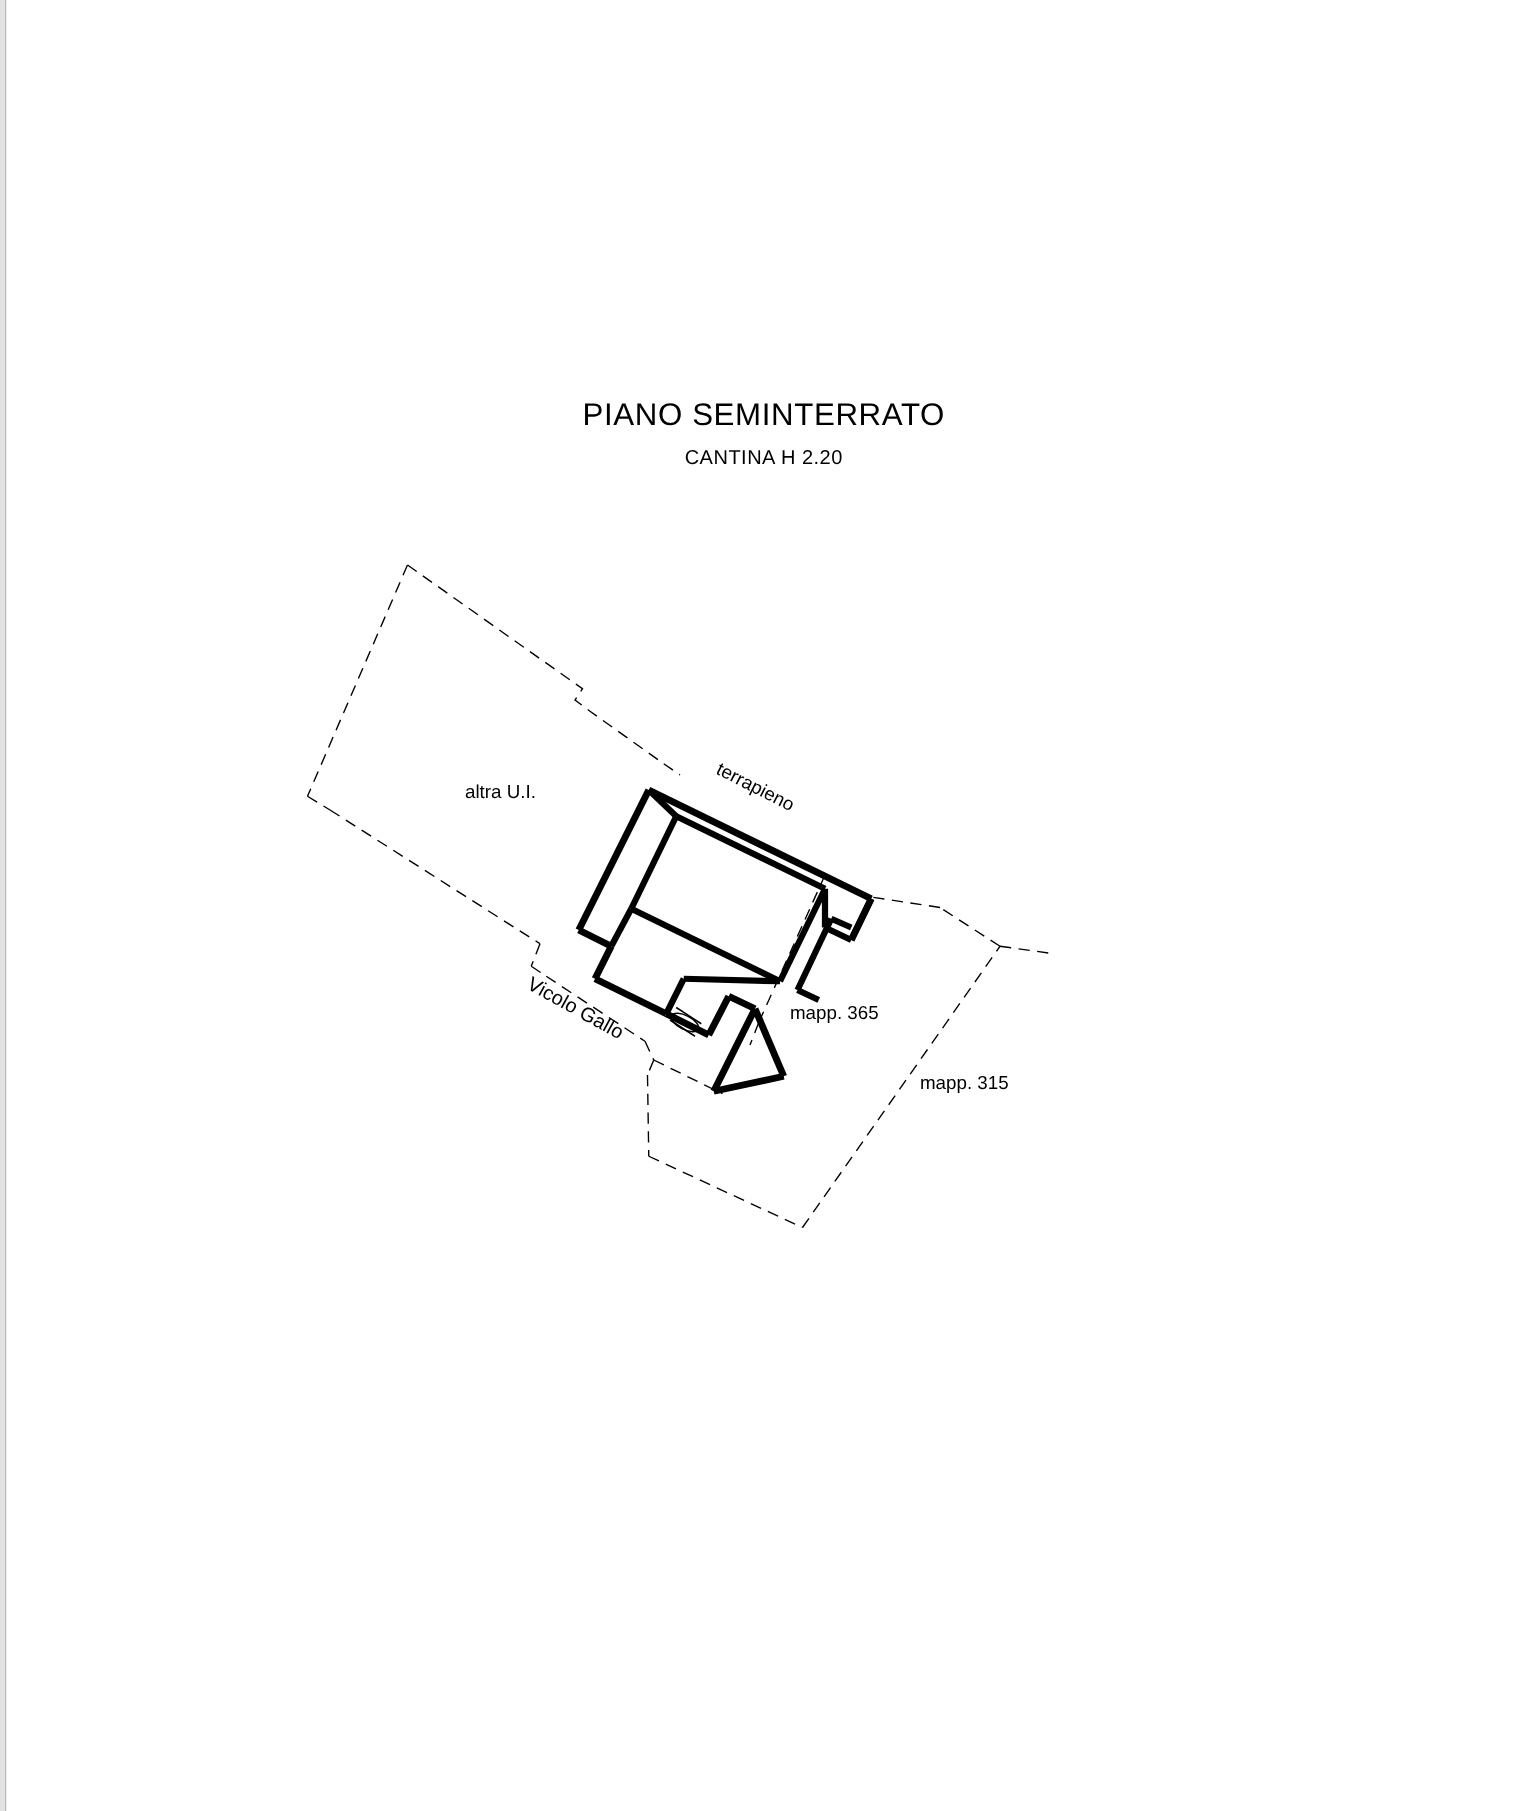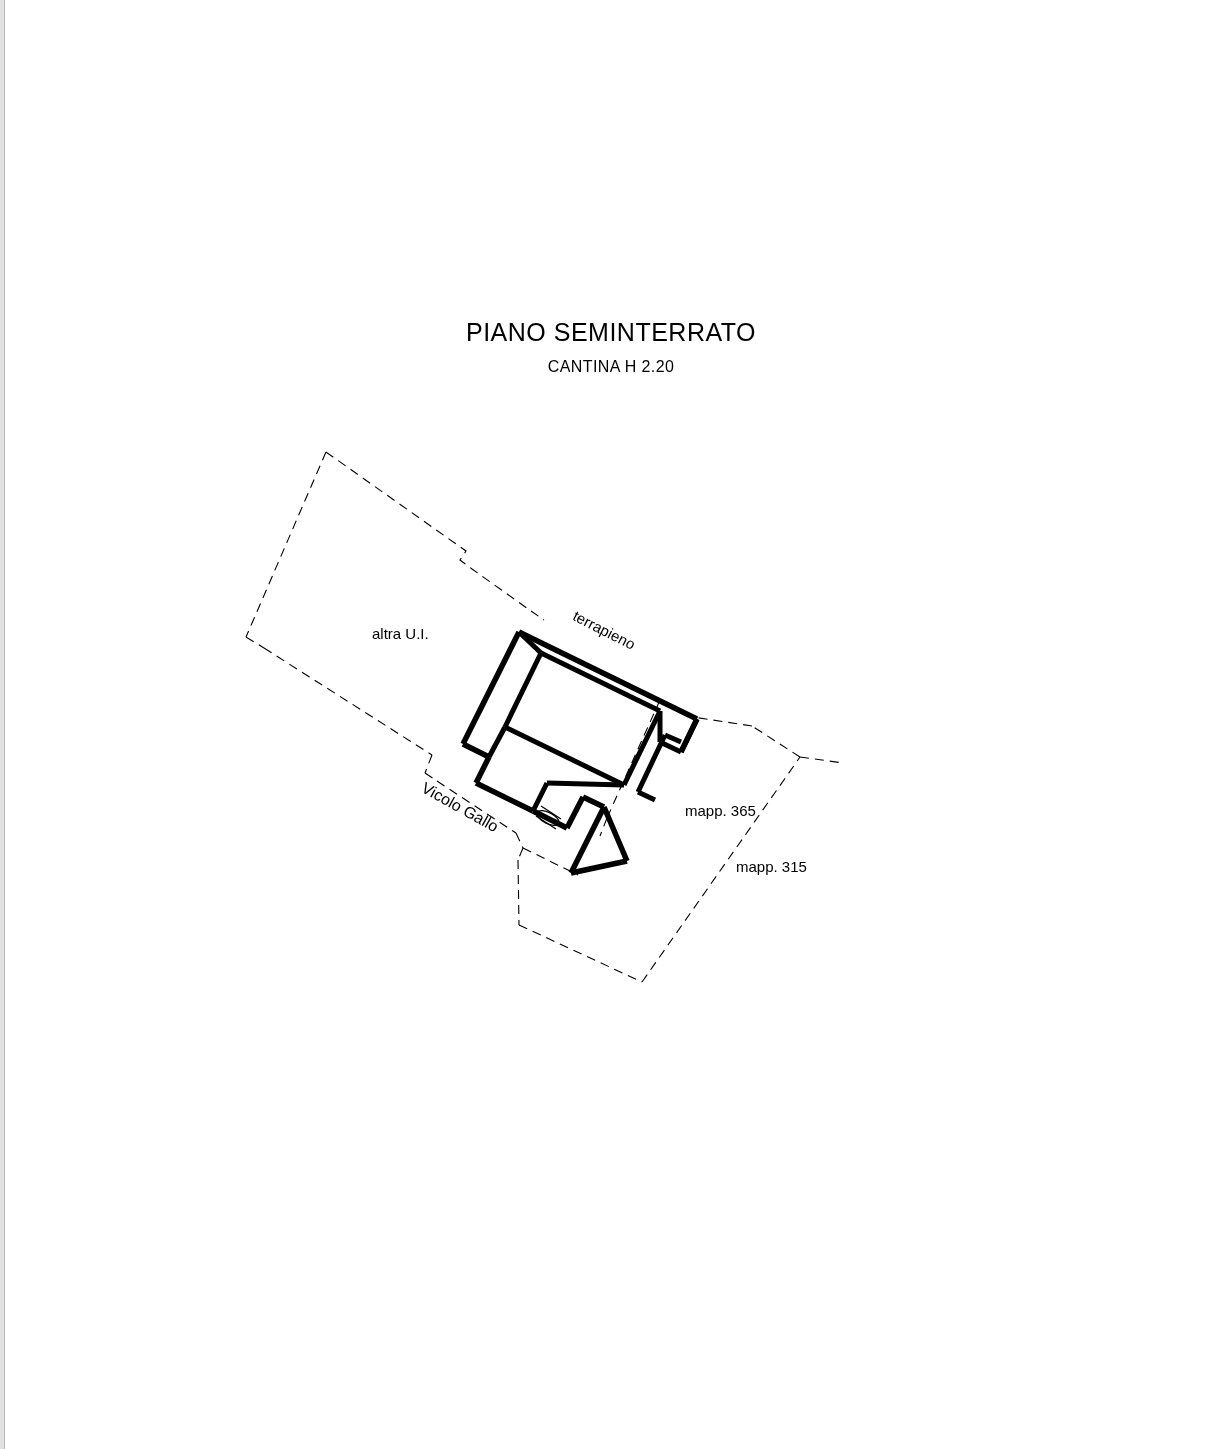--- a/index.html
+++ b/index.html
@@ -62,21 +62,21 @@
     width: 1222px;
     height: 1449px;
   }
   .map-label {
     position: absolute;
     font-size: 15px;
     color: #000;
     white-space: nowrap;
   }
   #label-altra-ui { left: 372px; top: 625px; }
-  #label-mapp-365 { left: 685px; top: 802px; }
+  #label-mapp-365 { left: 632px; top: 802px; }
   #label-mapp-373 { left: 736px; top: 858px; }
   #label-terrapieno {
     left: 578px;
     top: 607px;
     transform: rotate(27deg);
     transform-origin: left top;
   }
   #label-vicolo-gallo {
     left: 427px;
     top: 779px;

